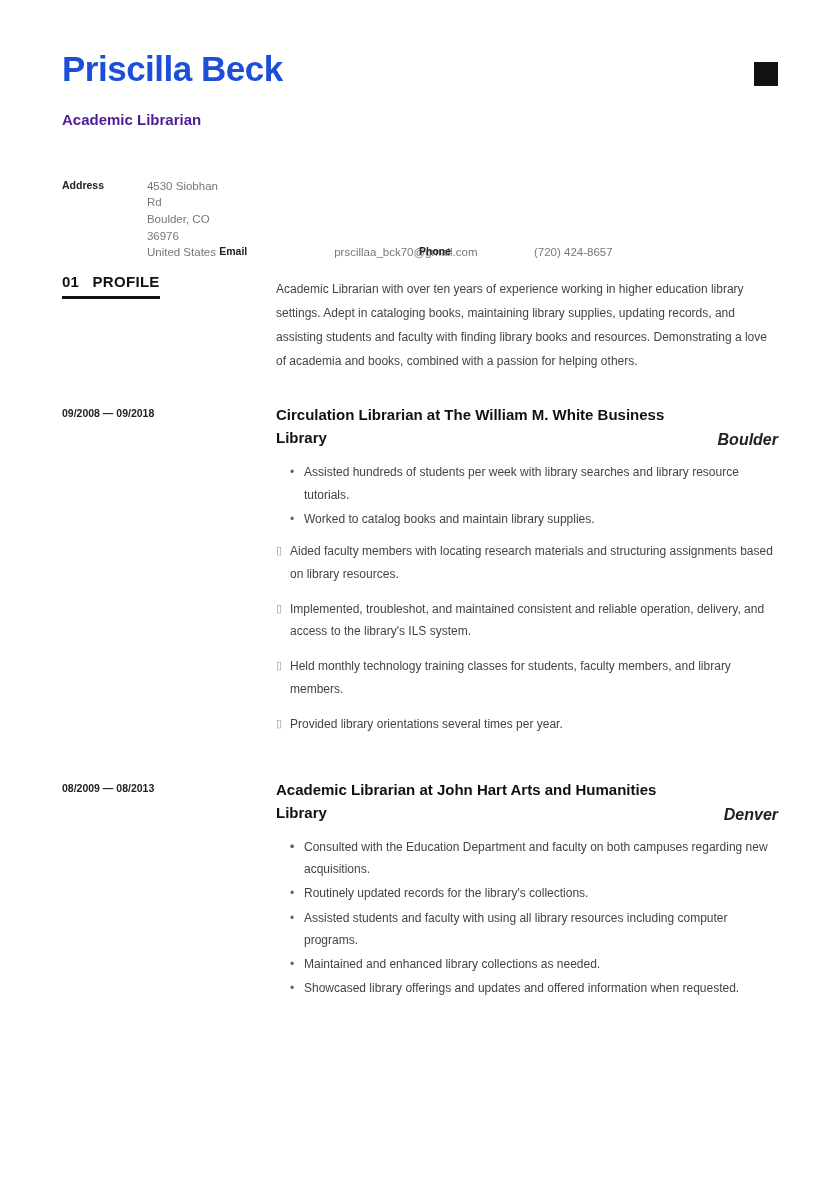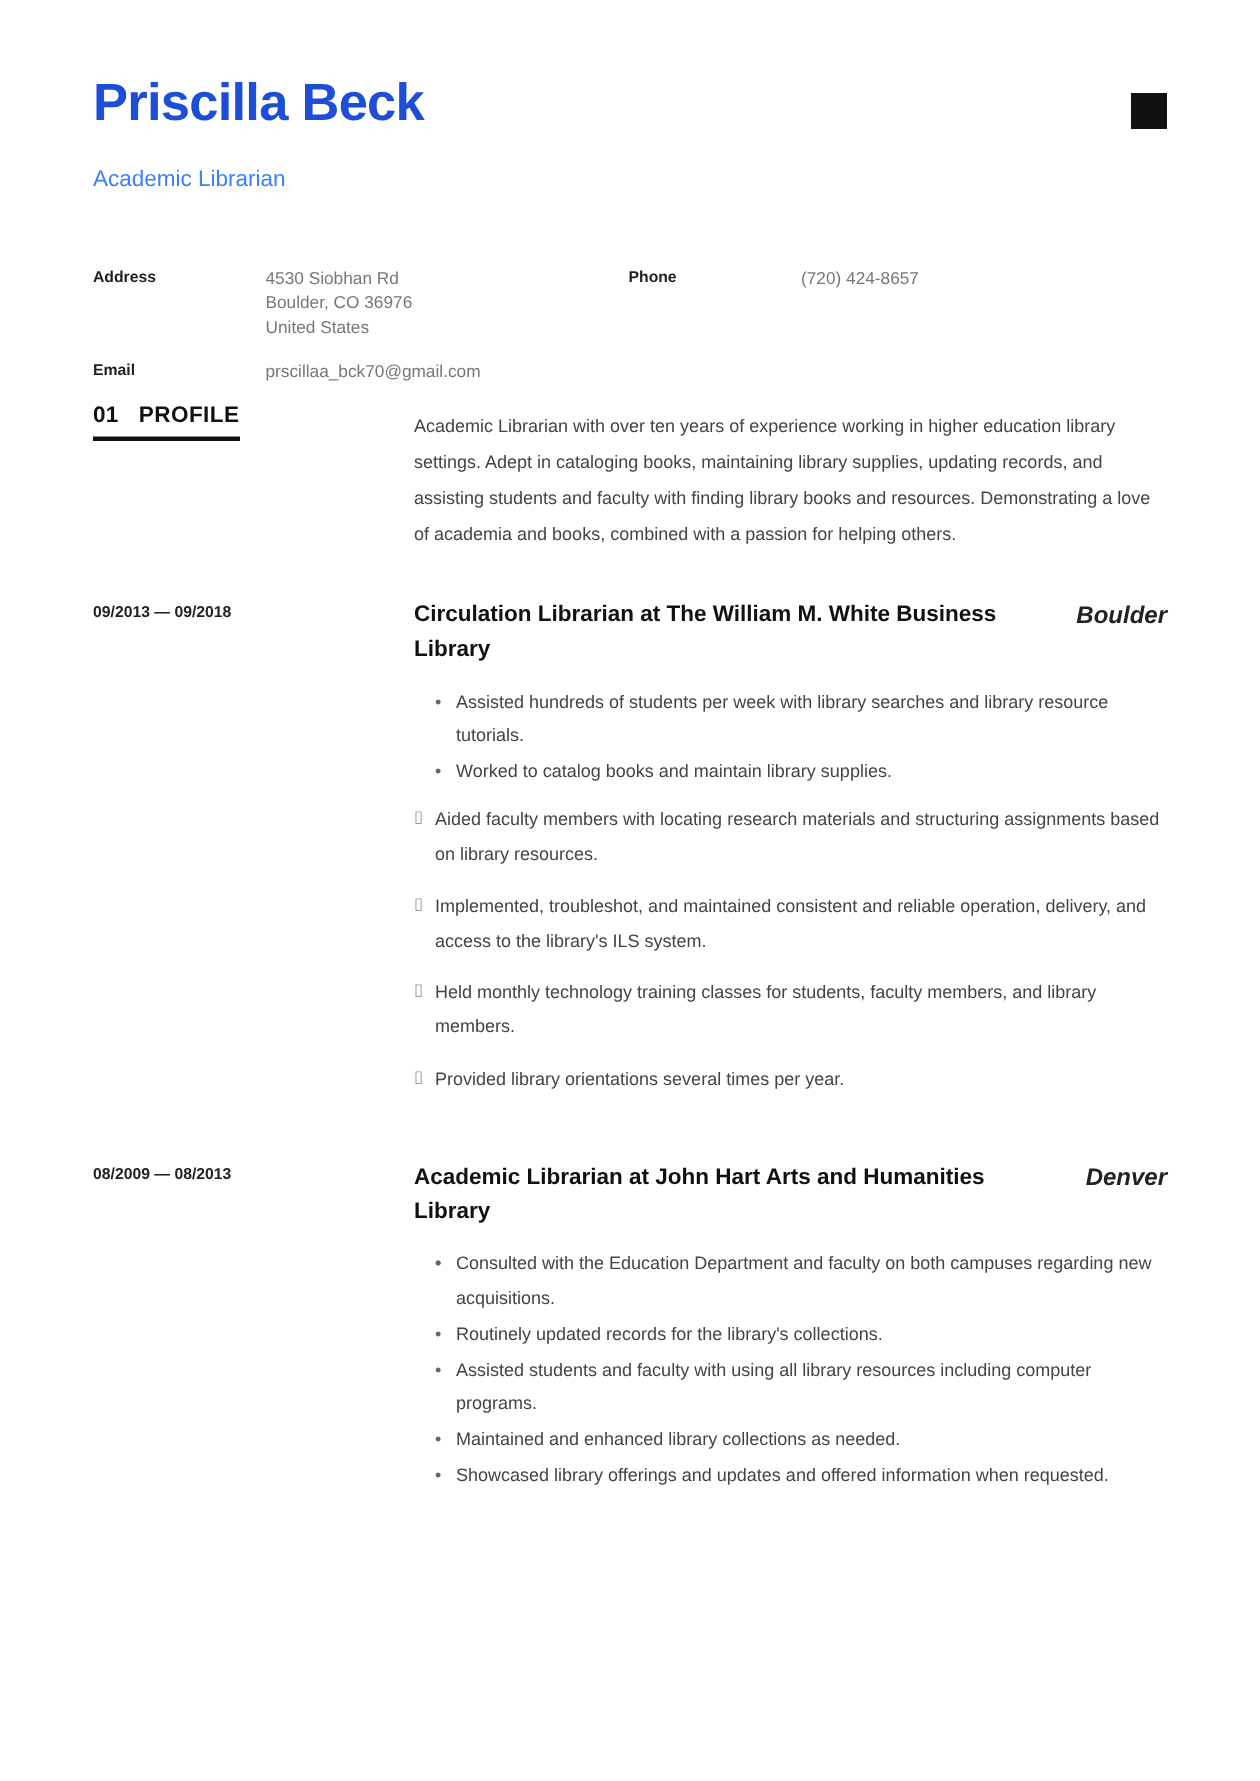--- a/index.html
+++ b/index.html
@@ -31,42 +31,42 @@
   .name {
     font-size: 35px;
     font-weight: bold;
     letter-spacing: -0.5px;
     color: #1d4ed8;
     line-height: 1.1;
     margin: 0;
   }
   .job-title {
     font-size: 15px;
-    font-weight: normal;
-    color: #3b82f6;
+    font-weight: bold;
+    color: #4c1d95;
     margin-top: 22px;
   }
   .photo-box {
     position: absolute;
     right: 0;
     top: 12px;
     width: 24px;
     height: 24px;
     background: #111111;
   }
 
   
   .contact {
     margin-top: 50px;
     display: flex;
     width: 100%;
   }
   .contact-col {
     display: flex;
-    flex-direction: column;
+    align-items: flex-end;
   }
   .contact-col.left { width: 357px; }
   .contact-col.right { width: 357px; }
   .contact-row {
     display: flex;
     align-items: flex-start;
     margin-bottom: 12px;
   }
   .contact-label {
     width: 115px;
@@ -129,21 +129,21 @@
     color: #222222;
     padding-top: 4px;
   }
   .entry-body {
     flex: 1;
     padding-right: 0;
   }
   .entry-head {
     display: flex;
     justify-content: space-between;
-    align-items: flex-start;
+    align-items: flex-end;
   }
   .entry-title {
     font-size: 15px;
     font-weight: bold;
     color: #111111;
     line-height: 1.55;
     max-width: 420px;
   }
   .entry-loc {
     font-size: 16px;
@@ -234,21 +234,21 @@
     <div class="profile-wrap">
       <div class="profile-spacer"></div>
       <div class="profile-text">Academic Librarian with over ten years of experience working in higher education library settings. Adept in cataloging books, maintaining library supplies, updating records, and assisting students and faculty with finding library books and resources. Demonstrating a love of academia and books, combined with a passion for helping others.</div>
     </div>
   </div>
 
   <div class="section">
 
     
     <div class="entry">
-      <div class="entry-date">09/2013 — 09/2018</div>
+      <div class="entry-date">09/2008 — 09/2018</div>
       <div class="entry-body">
         <div class="entry-head">
           <div class="entry-title">Circulation Librarian at The William M. White Business Library</div>
           <div class="entry-loc">Boulder</div>
         </div>
         <ul class="bullets">
           <li>
             <span class="dot">•</span>
             <span>Assisted hundreds of students per week with library searches and library resource tutorials.</span>
           </li>

